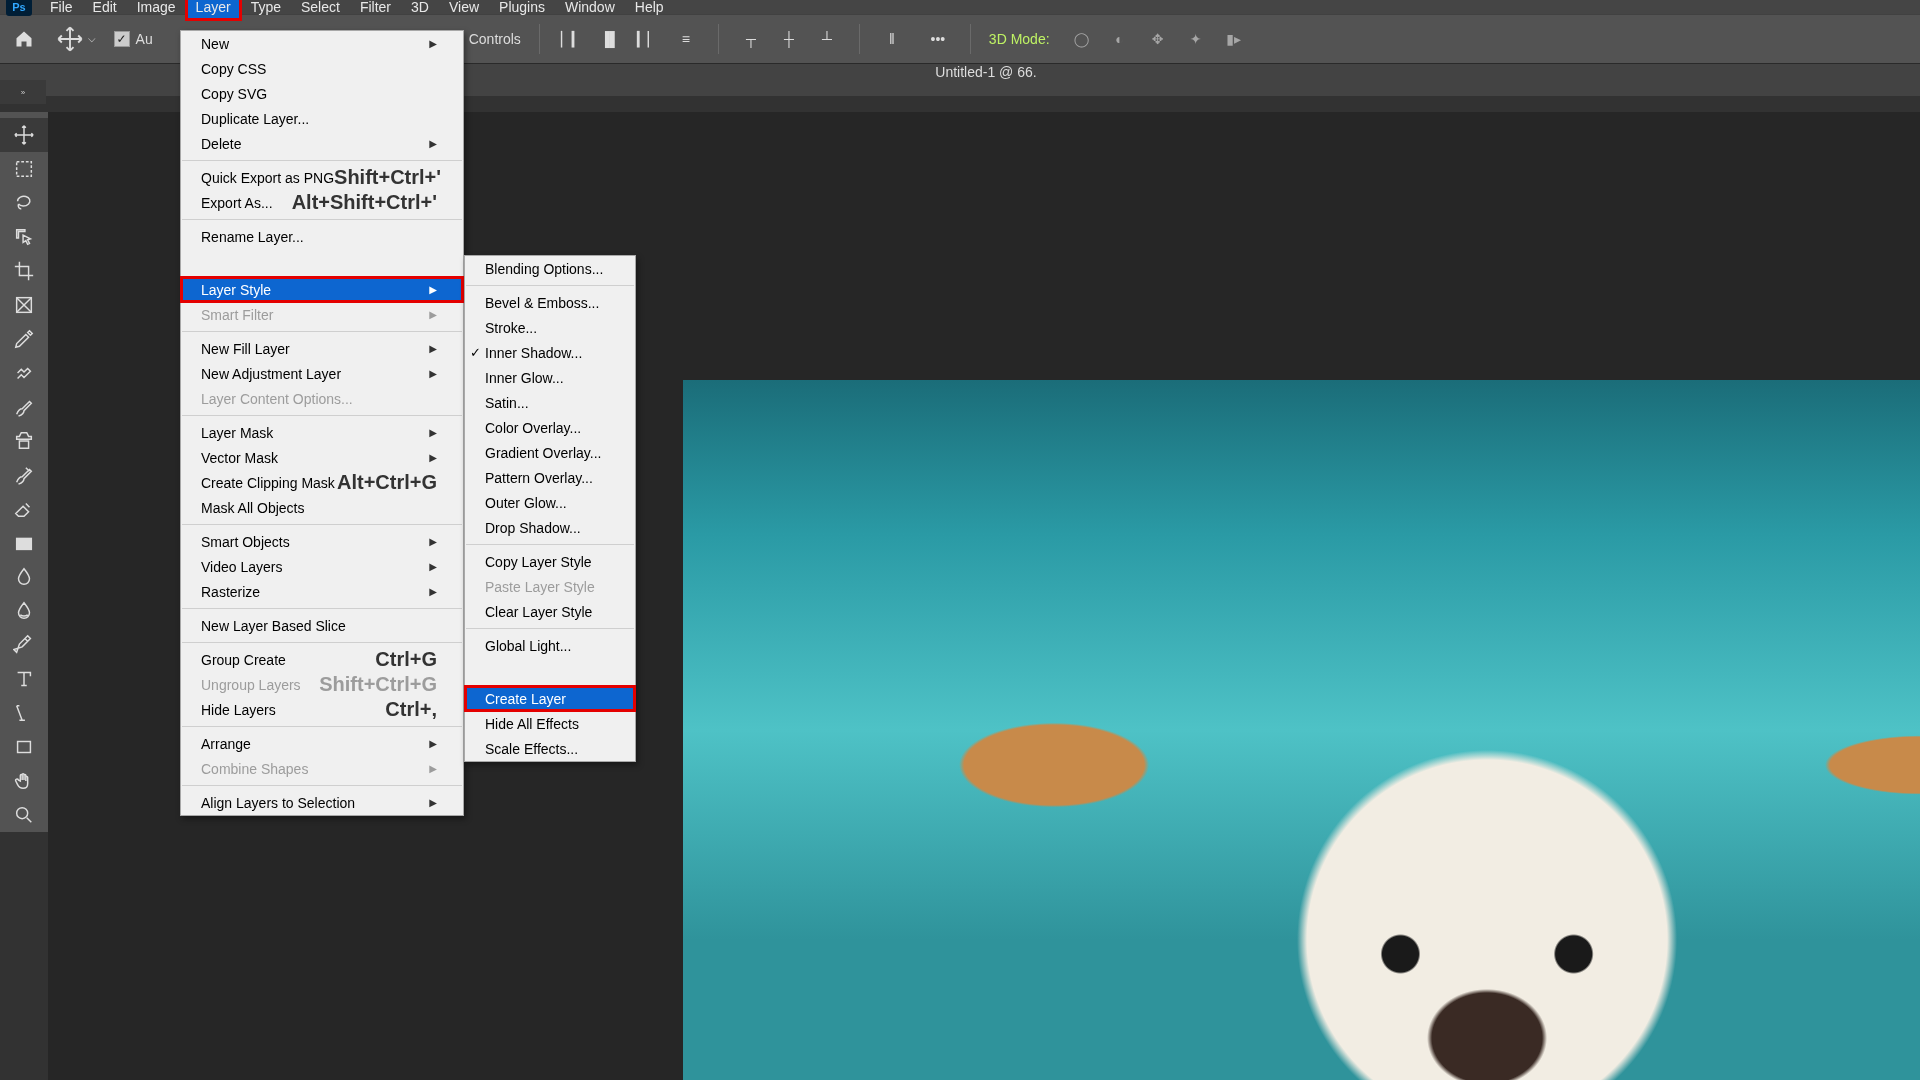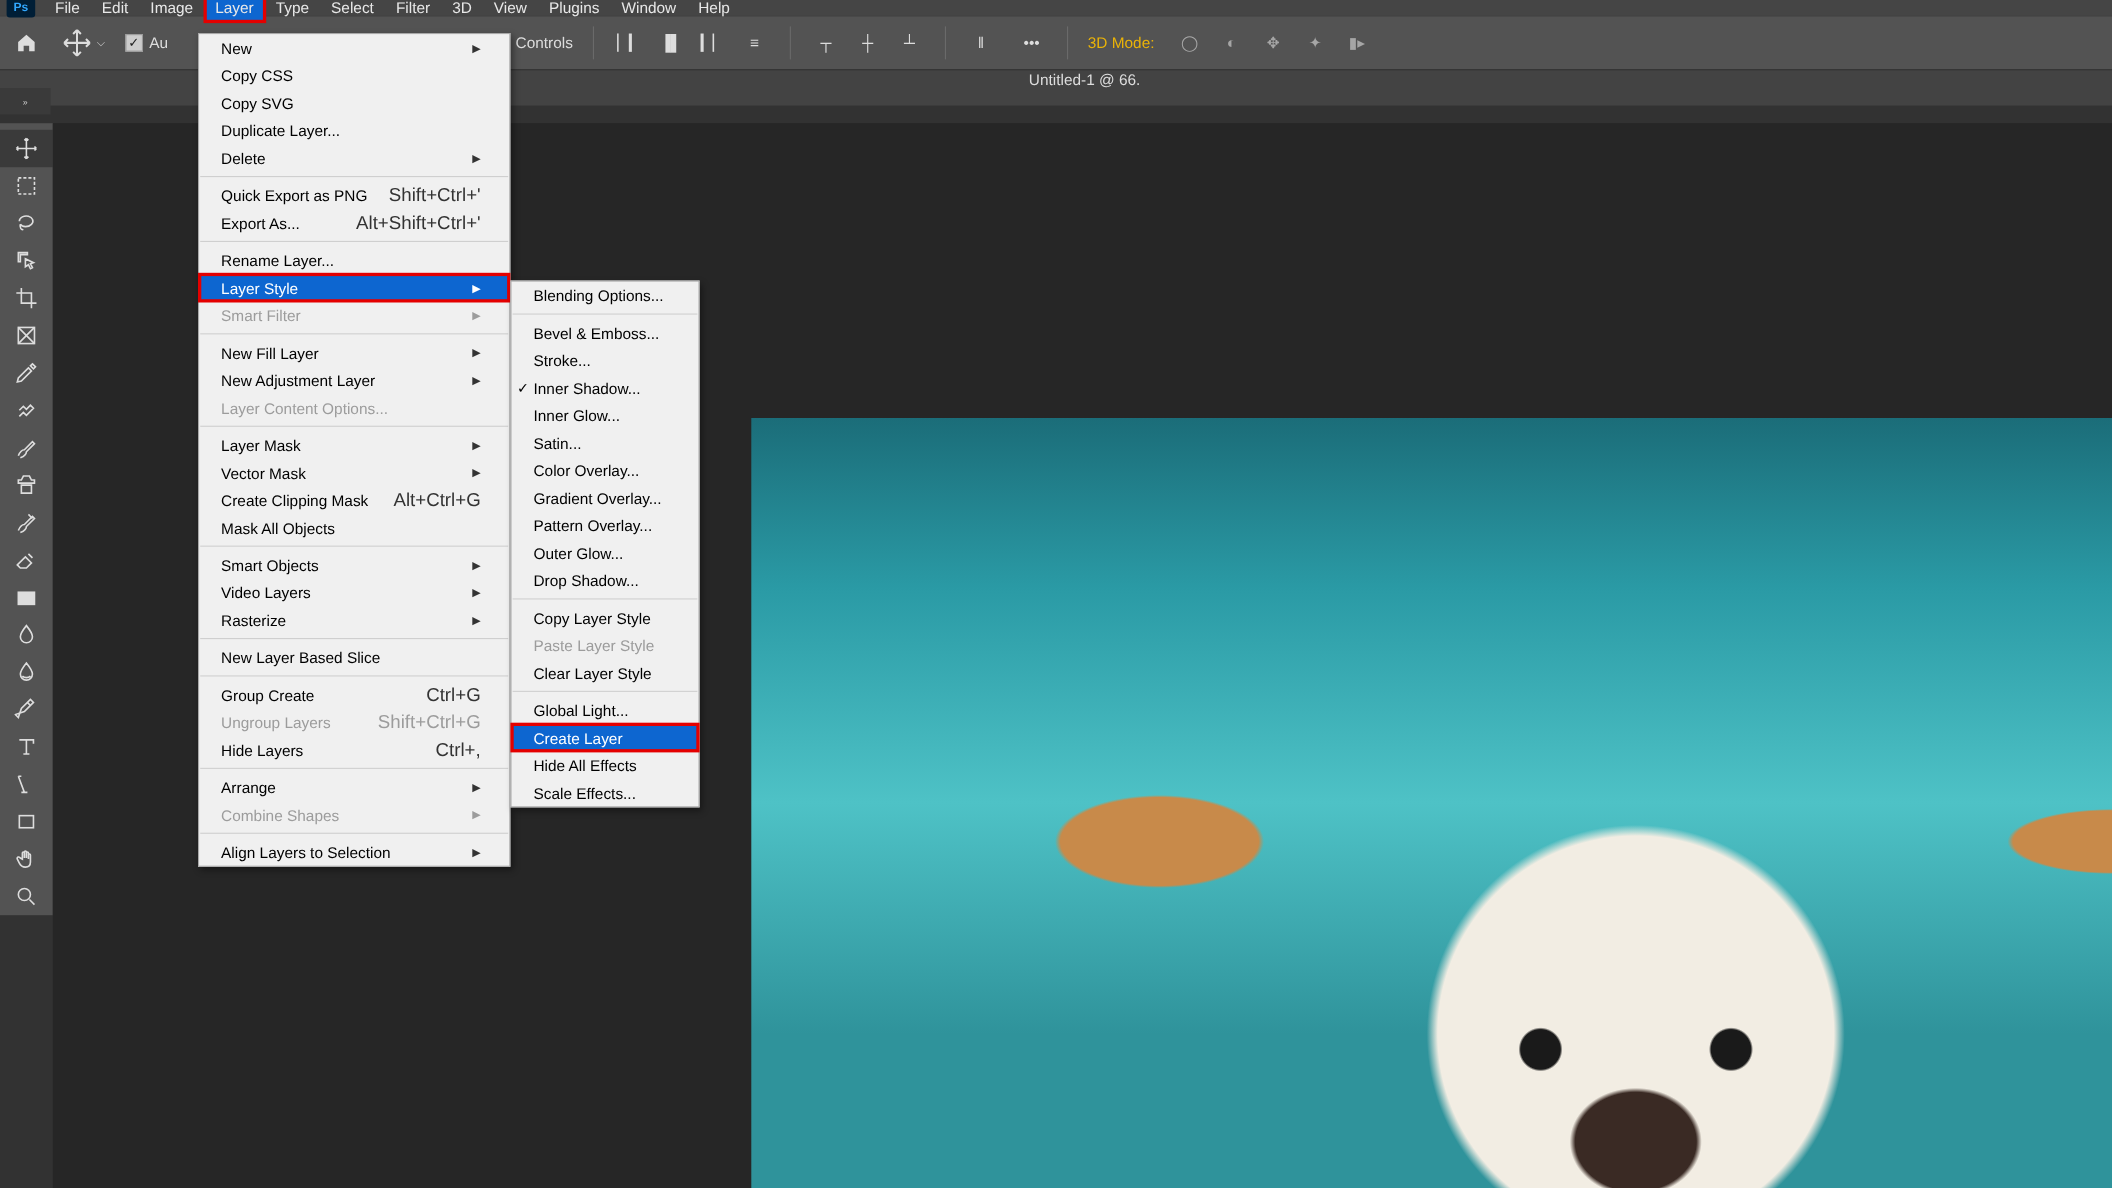--- a/index.html
+++ b/index.html
@@ -47,28 +47,28 @@
     radial-gradient(ellipse at 100% 55%,#c88a4a 70px 90px,transparent 95px),
     linear-gradient(180deg,#1b6d79 0%, #2a9aa5 22%, #4ec2c6 50%, #2f939b 80%);
 }
 
 
 .menu{ position:absolute; background:#f0f0f0; border:1px solid #a8a8a8; box-shadow:2px 3px 6px rgba(0,0,0,.4); color:#000;}
 .layer-menu{ left:180px; top:30px; width:284px;}
 .style-menu{ left:464px; top:255px; width:172px;}
 .mi{ height:25px; padding:0 26px 0 20px; display:flex; align-items:center; justify-content:space-between; white-space:nowrap; font-size:15px;}
 .mi .label{ }
-.mi .shortcut{ color:#333; font-size:17px;}
+.mi .shortcut{ color:#333; font-size:20px;font-weight:bold;}
 .mi .arrow{ color:#333; font-size:10px;}
 .mi.disabled{ color:#9c9c9c;}
 .mi.disabled .shortcut,.mi.disabled .arrow{color:#9c9c9c;}
 .sep{ height:1px; background:#cfcfcf; margin:4px 1px;}
 .mi.sel-blue{ background:#0d66d0; color:#fff;}
 .mi.sel-blue .arrow{color:#fff;}
-.mi.red-box{ outline:3px solid #e40000; outline-offset:-2px;}
+.mi.red-box{ outline:3px solid #e40000; outline-offset:-2px;margin-top:28px;}
 .mi .check{ position:absolute; left:5px; font-size:13px;}
 .mi{ position:relative;justify-content:space-between;}
 
 </style>
 </head>
 <body>
 
 <div class="menubar">
   <div class="ps-logo">Ps</div>
   <div id="menubar-items" style="display: flex;">
@@ -117,21 +117,21 @@
   <div class="opt-divider"></div>
   <div class="opt-group">
     <div class="opt-icon">┬</div>
     <div class="opt-icon">┼</div>
     <div class="opt-icon">┴</div>
   </div>
   <div class="opt-divider"></div>
   <div class="opt-icon">‖</div>
   <div class="opt-icon">•••</div>
   <div class="opt-divider"></div>
-  <span style="color:#eab308">3D Mode:</span>
+  <span style="color:#bef264">3D Mode:</span>
   <div class="opt-group" style="opacity:.6">
     <div class="opt-icon">◯</div>
     <div class="opt-icon">◐</div>
     <div class="opt-icon">✥</div>
     <div class="opt-icon">✦</div>
     <div class="opt-icon">▮▸</div>
   </div>
 </div>
 
 <div class="tabs">

